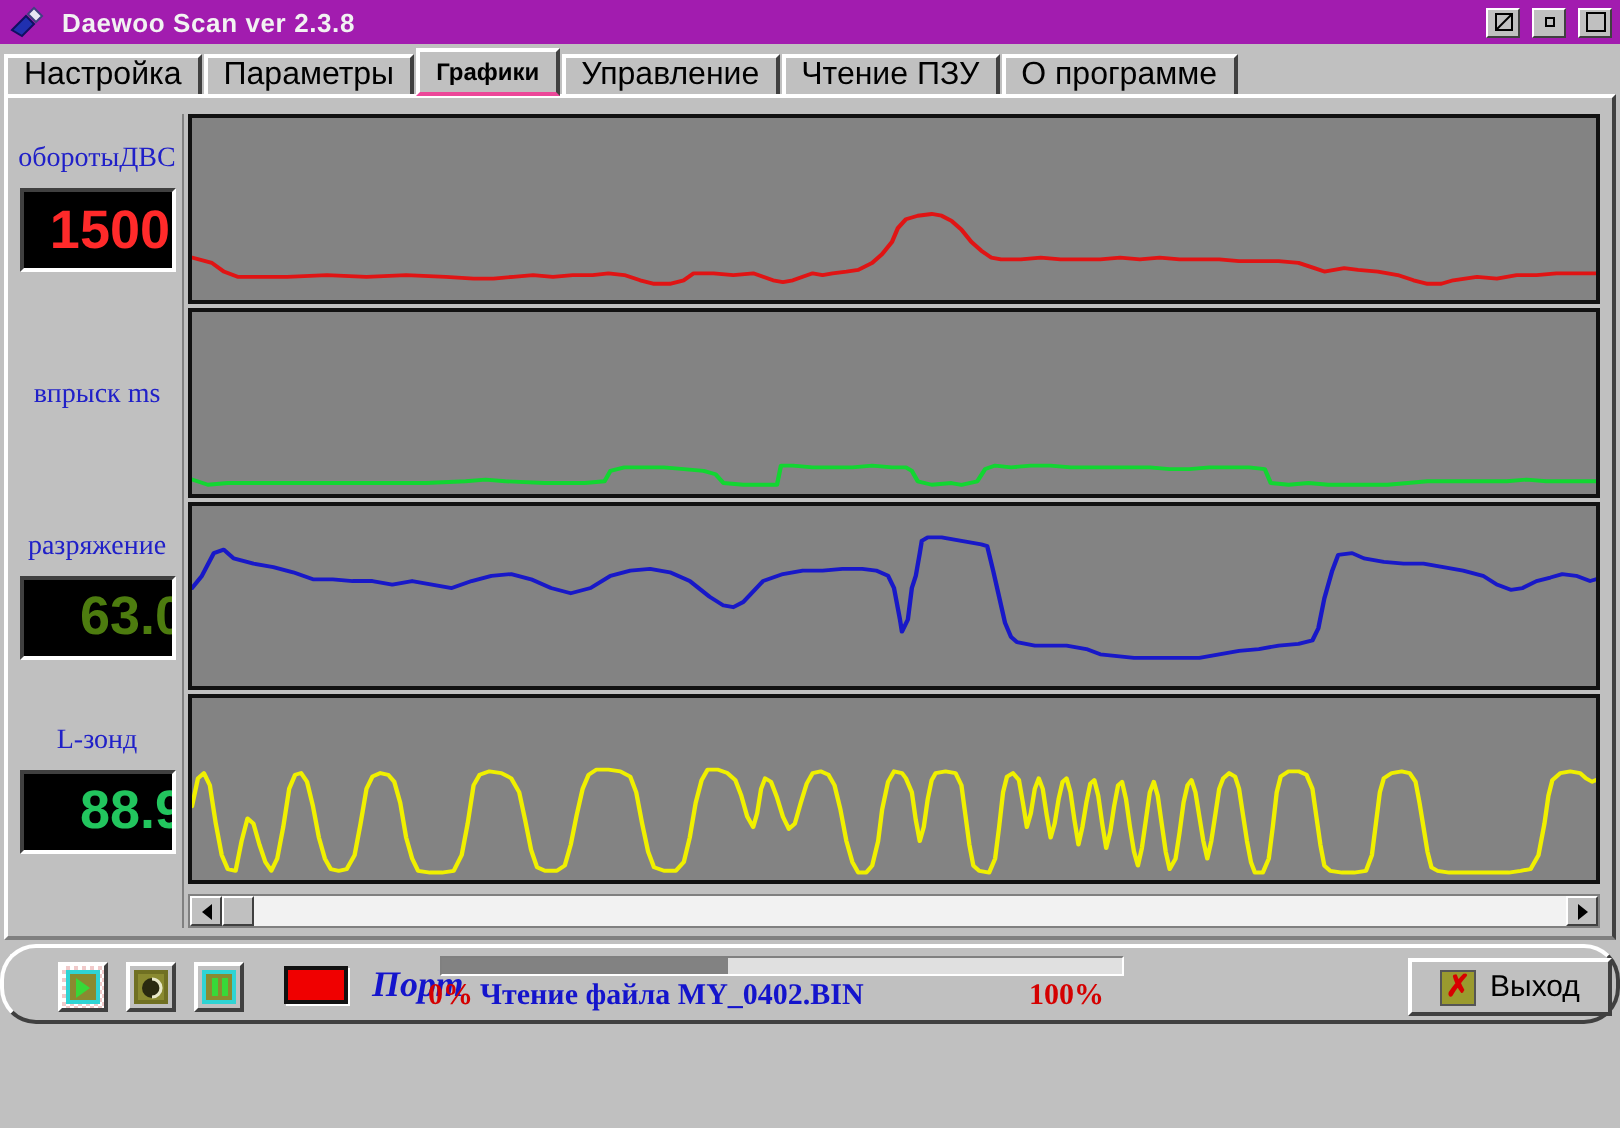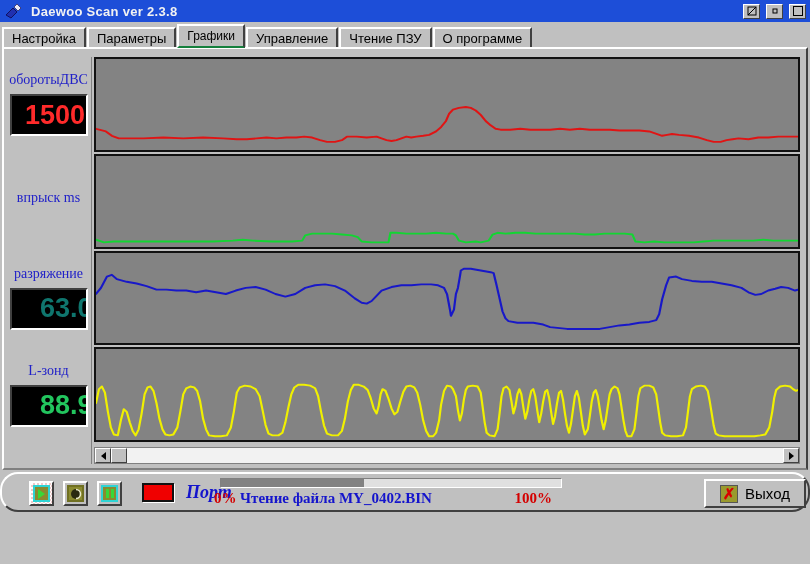--- a/index.html
+++ b/index.html
@@ -1,37 +1,37 @@
 <!DOCTYPE html>
 <html><head>
 <meta charset="utf-8">
 <style>
   html,body{margin:0;padding:0;width:810px;height:564px;overflow:hidden;
     background:#c0c0c0;font-family:"Liberation Sans",sans-serif;
     -webkit-font-smoothing:none;}
   *{box-sizing:border-box;}
 
   
-  .titlebar{height:22px;background:#1d4ed8;display:flex;align-items:center;padding:0 4px;}
+  .titlebar{height:22px;background:#a21caf;display:flex;align-items:center;padding:0 4px;}
   .app-icon{width:18px;height:18px;margin-right:9px;flex:0 0 auto;}
   .title-text{color:#f2f2f2;font-weight:bold;font-size:13px;letter-spacing:.3px;flex:1;
     white-space:nowrap;overflow:hidden;}
   .tb-btn{width:17px;height:15px;margin-left:6px;background:#c0c0c0;
     border-top:1px solid #fff;border-left:1px solid #fff;
     border-right:1px solid #404040;border-bottom:1px solid #404040;
     display:flex;align-items:center;justify-content:center;padding:0;}
 
   
   .tabbar{height:25px;display:flex;align-items:flex-end;padding-left:2px;position:relative;z-index:2;}
-  .tab{height:20px;padding:0 8px;background:#c0c0c0;font-size:13px;color:#000;
+  .tab{height:20px;padding:0 8px;background:#c0c0c0;font-size:16px;color:#000;
     display:flex;align-items:center;white-space:nowrap;
     border-top:2px solid #fff;border-left:2px solid #fff;
     border-right:2px solid #404040;margin-right:1px;}
   .tab.active{height:24px;font-size:12px;position:relative;top:1px;z-index:3;
-    border-bottom:2px solid #15803d;}
+    border-bottom:2px solid #ec4899;font-weight:bold;}
 
   
   .main{margin:0 2px;height:423px;background:#c0c0c0;
     border-top:2px solid #fff;border-left:2px solid #fff;
     border-right:2px solid #404040;border-bottom:2px solid #808080;
     display:flex;padding:8px 4px 4px 2px;position:relative;z-index:1;}
   .sidebar{width:86px;flex:0 0 auto;display:flex;flex-direction:column;
     border-right:1px solid #808080;}
   .gauge{flex:1;margin-bottom:2px;display:flex;flex-direction:column;align-items:center;
     justify-content:center;overflow:hidden;}
@@ -164,21 +164,21 @@
       <div class="lcd">
           <span class="lcd-value" style="color: rgb(255, 42, 42);">1500.</span>
         </div>
     </div>
     <div class="gauge">
       <div class="gauge-label">впрыск ms</div>
     </div>
     <div class="gauge">
       <div class="gauge-label">разряжение</div>
       <div class="lcd">
-          <span class="lcd-value" style="color: #0f766e;">63.0</span>
+          <span class="lcd-value" style="color: #4d7c0f;">63.0</span>
         </div>
     </div>
     <div class="gauge">
       <div class="gauge-label">L-зонд</div>
       <div class="lcd">
           <span class="lcd-value" style="color: #22c55e;">88.9</span>
         </div>
     </div>
     <div class="sidebar-spacer"></div>
   </div>

